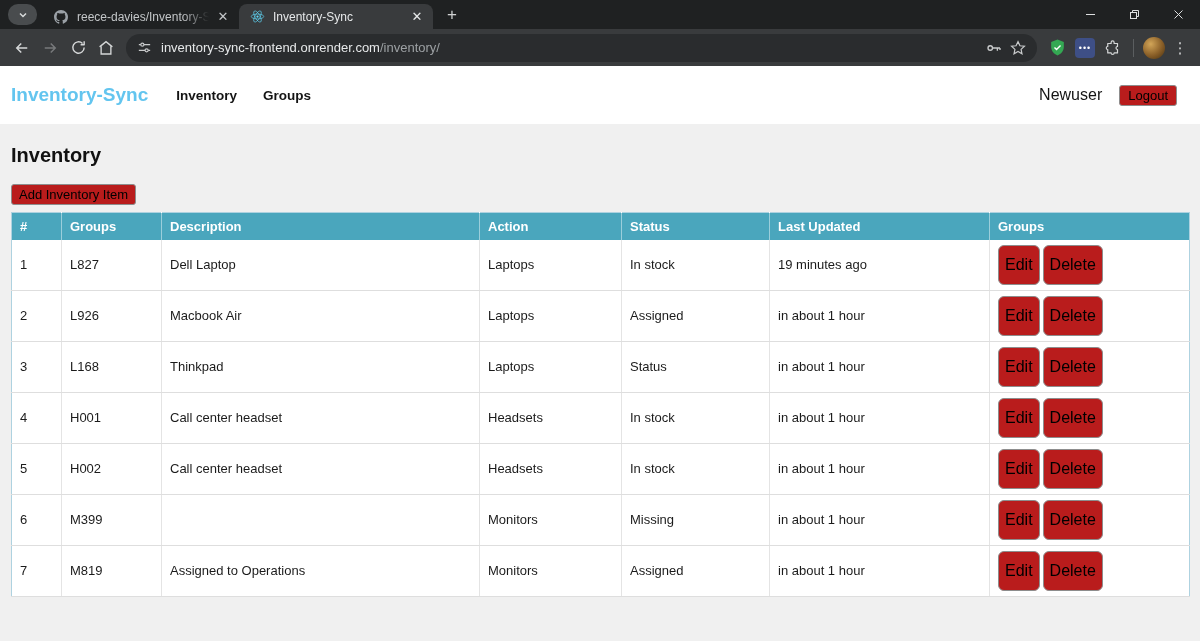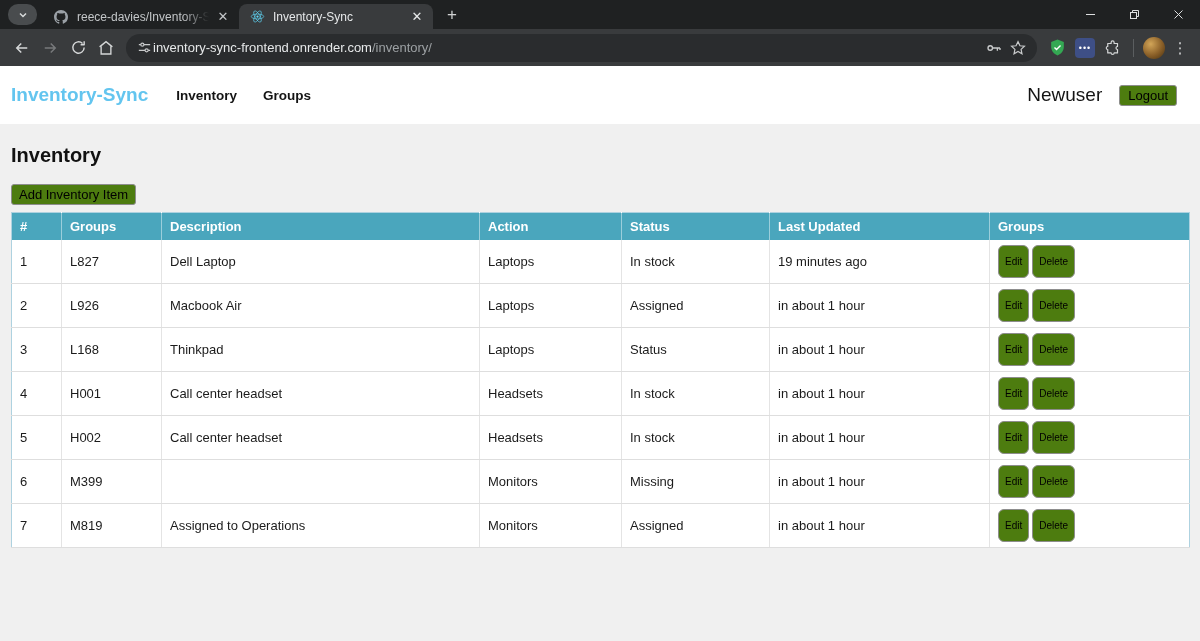--- a/index.html
+++ b/index.html
@@ -27,56 +27,56 @@
   .titlebar-spacer { flex: 1; }
   .win-controls { display: flex; align-self: flex-start; }
   .win-btn { width: 44px; height: 28px; display: flex; align-items: center; justify-content: center; color: #dddfe0; cursor: pointer; }
 
   
   .toolbar { height: 37px; background: #393b3d; display: flex; align-items: center; padding: 0 8px; flex: 0 0 auto; }
   .tb-icon { width: 28px; height: 28px; border-radius: 14px; display: flex; align-items: center; justify-content: center;
              cursor: pointer; flex: 0 0 auto; }
   .omnibox { flex: 1; height: 28px; margin: 0 6px; background: #2a2c2e; border-radius: 14px;
              display: flex; align-items: center; padding: 0 10px; min-width: 0; cursor: text; }
-  .omnibox .url { font-size: 13px; white-space: nowrap; overflow: hidden; flex: 1; }
+  .omnibox .url { font-size: 13px; margin-left: 8px; white-space: nowrap; overflow: hidden; flex: 1; }
   .url .domain { color: #e6e8e9; }
   .url .path { color: #9ca0a3; }
   .omni-actions { display: flex; align-items: center; gap: 6px; }
   .ext-dots { width: 20px; height: 20px; background: #3e4f86; border-radius: 4px; color: #fff;
               font-size: 9px; letter-spacing: 1px; display: flex; align-items: center; justify-content: center; cursor: pointer; }
   .tb-sep { width: 1px; height: 18px; background: #5b5e60; margin: 0 6px; }
   .avatar { width: 22px; height: 22px; border-radius: 11px;
             background: radial-gradient(circle at 35% 32%, #d2a558, #8a5f28 55%, #4d3412 95%); cursor: pointer; }
   .kebab { color: #d0d2d3; font-size: 15px; width: 24px; height: 28px; display: flex; align-items: center; justify-content: center; cursor: pointer; }
 
   
   .page { flex: 1; background: #f0f0f0; display: flex; flex-direction: column; overflow: hidden; }
   .app-nav { height: 58px; background: #ffffff; display: flex; align-items: center; padding: 0 23px 0 11px; flex: 0 0 auto; }
   .brand { color: var(--brand, #63c5ef); font-size: 19px; font-weight: bold; cursor: pointer; }
   .nav-links { display: flex; gap: 26px; margin-left: 28px; }
   .nav-link { font-size: 13.5px; font-weight: bold; color: #141414; text-decoration: none; cursor: pointer; }
   .nav-spacer { flex: 1; }
-  .username { font-size: 19px; color: #141414; margin-right: 17px; }
+  .username { font-size: 16px; color: #141414; margin-right: 17px; }
   .btn-native { font-family: "Liberation Sans", sans-serif; font-size: 13px; color: #000;
-                background: #4d7c0f; border: 1px solid #8d8d8d; border-radius: 3px; padding: 2px 8px; cursor: pointer; text-align: center; }
+                background: #b91c1c; border: 1px solid #8d8d8d; border-radius: 3px; padding: 2px 8px; cursor: pointer; text-align: center; }
 
   .content { flex: 1; padding: 20px 11px 0 11px; }
   .page-title { font-size: 20px; font-weight: bold; color: #111; margin-bottom: 17px; }
   .add-btn { margin-bottom: 7px; padding: 2px 7px; }
 
   table.inv { width: 1178px; border-collapse: collapse; table-layout: fixed; background: #fff;
               border: 1px solid #aed2e0; }
   table.inv th { background: var(--thead, #4aa6bd); color: #fff; font-size: 13px; font-weight: bold;
                  text-align: left; padding: 5px 8px; height: 27px; border-right: 1px solid rgba(255,255,255,0.45); }
   table.inv th:last-child { border-right: none; }
   table.inv td { font-size: 13px; color: #1b1b1b; padding: 5px 8px; height: 31px;
                  border-bottom: 1px solid #dedede; border-right: 1px solid #e4e4e4; background: #fff; }
   table.inv td:last-child { border-right: none; }
   .row-actions { display: flex; gap: 3px; }
-  .row-actions .btn-native { font-size: 10px; padding: 10px 6px; border-radius: 6px; }
+  .row-actions .btn-native { font-size: 16px; padding: 10px 6px; border-radius: 6px; }
 
   .icon-svg { display: block; }
 </style>
 </head>
 <body>
 
 <div class="browser">
 
   <div class="titlebar">
     <div class="tab-search">

